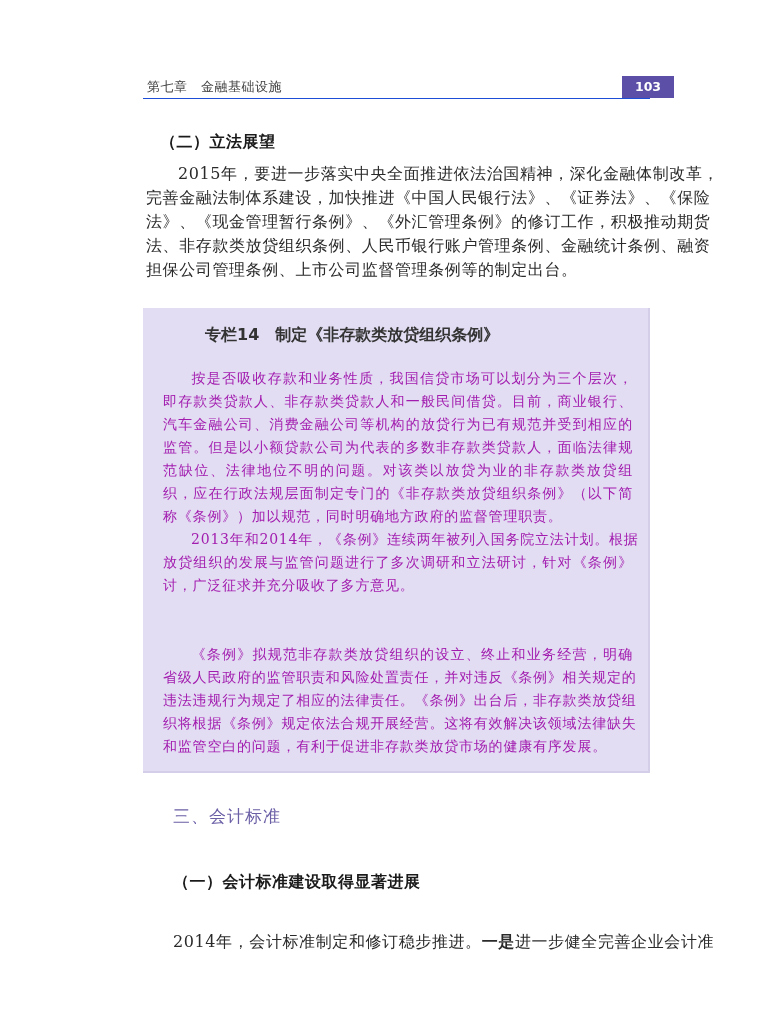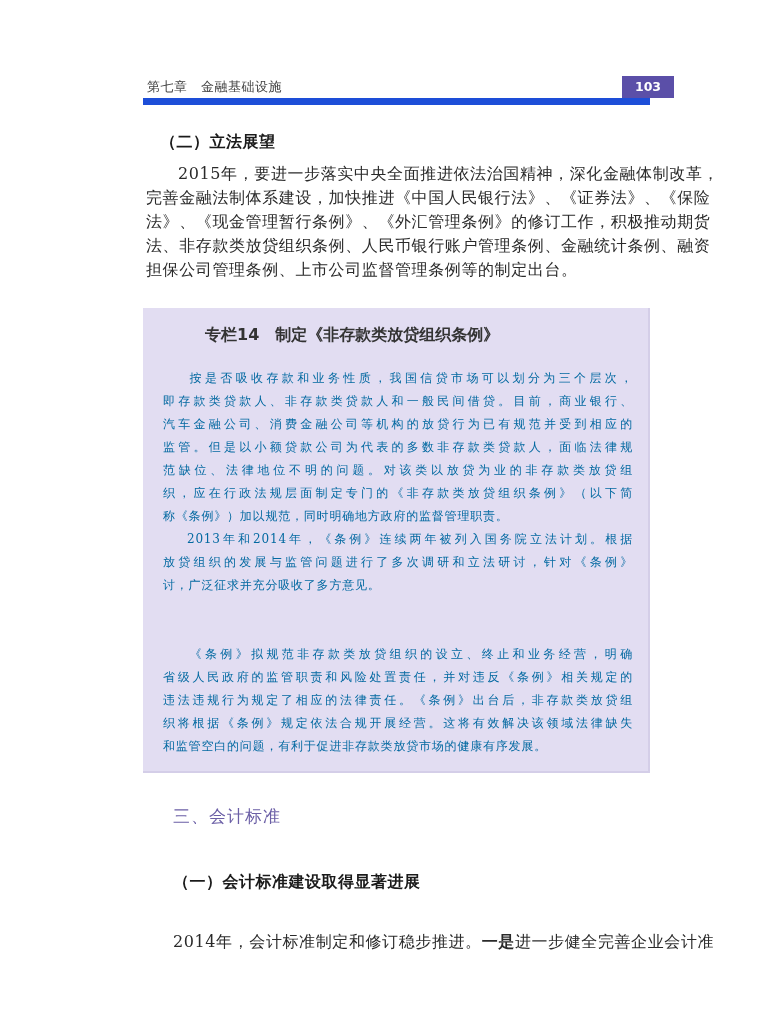--- a/index.html
+++ b/index.html
@@ -14,21 +14,21 @@
       overflow: hidden;
       font-family: "DejaVu Serif", "Liberation Serif", serif;
       color: #2a2a2a;
     }
     .running-header {
       position: absolute;
       left: 143px;
       top: 76px;
       width: 507px;
       height: 22px;
-      border-bottom: 7px solid #1d4ed8;
+      border-bottom: 1px solid #1d4ed8;
     }
     .running-header .chapter {
       position: absolute;
       left: 4px;
       top: 2px;
       font-size: 13px;
       color: #444;
       letter-spacing: 0.5px;
       white-space: pre;
     }
@@ -90,23 +90,23 @@
       font-size: 16px;
       font-weight: bold;
       color: #333;
       white-space: pre;
       margin-left: 48px;
     }
     .sidebar-body {
       position: absolute;
       left: 20px;
       width: 470px;
-      font-size: 12px;
+      font-size: 14px;
       line-height: 23px;
-      color: #0369a1;
+      color: #a21caf;
       letter-spacing: 0.8px;
     }
     .sidebar-body .line {
       display: block;
       white-space: nowrap;
       text-align: justify;
       text-align-last: justify;
     }
     .sidebar-body .line.last {
       text-align-last: left;

